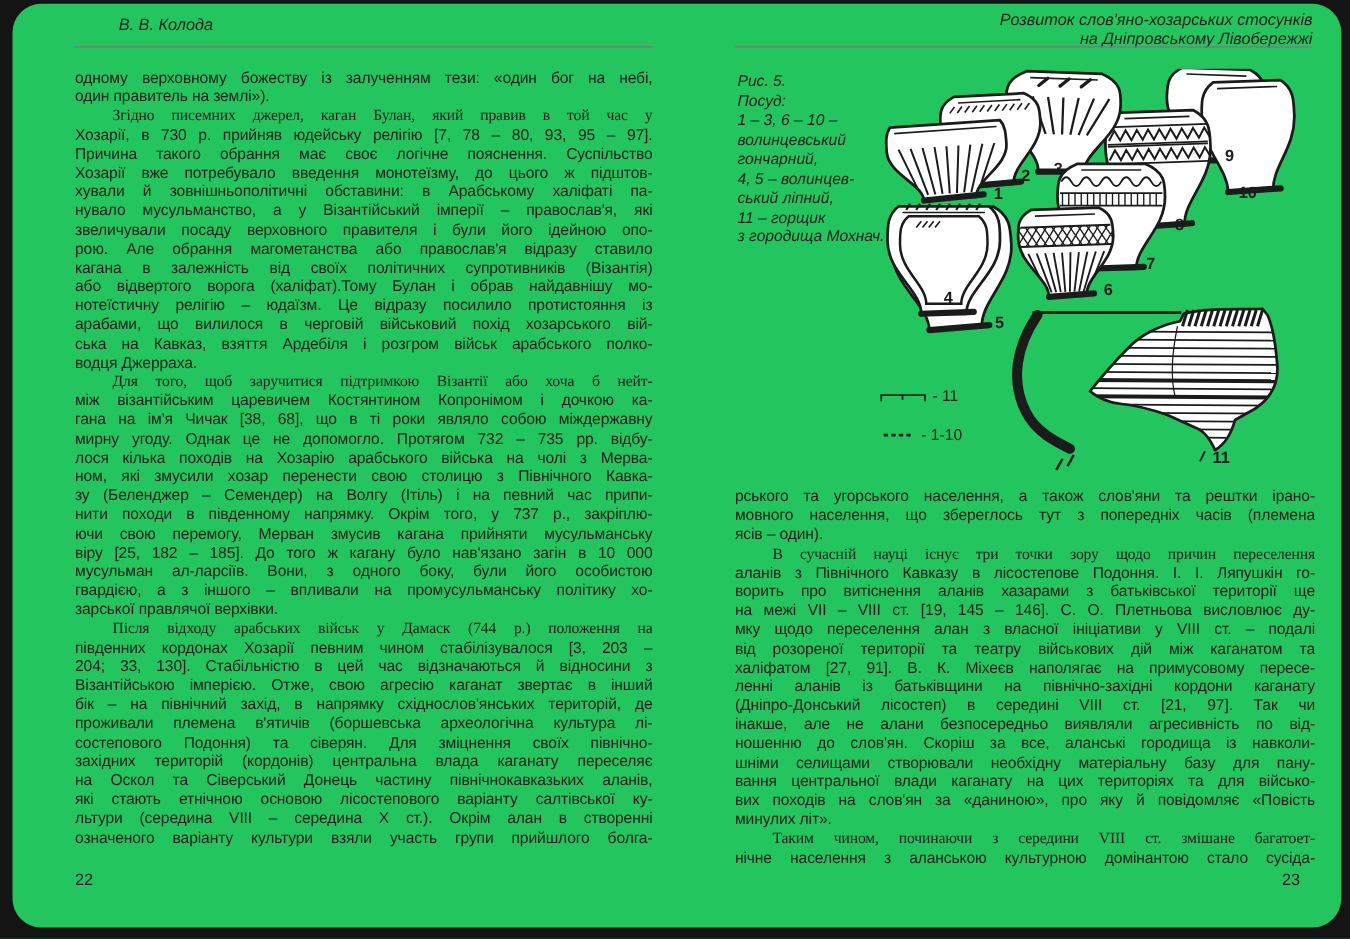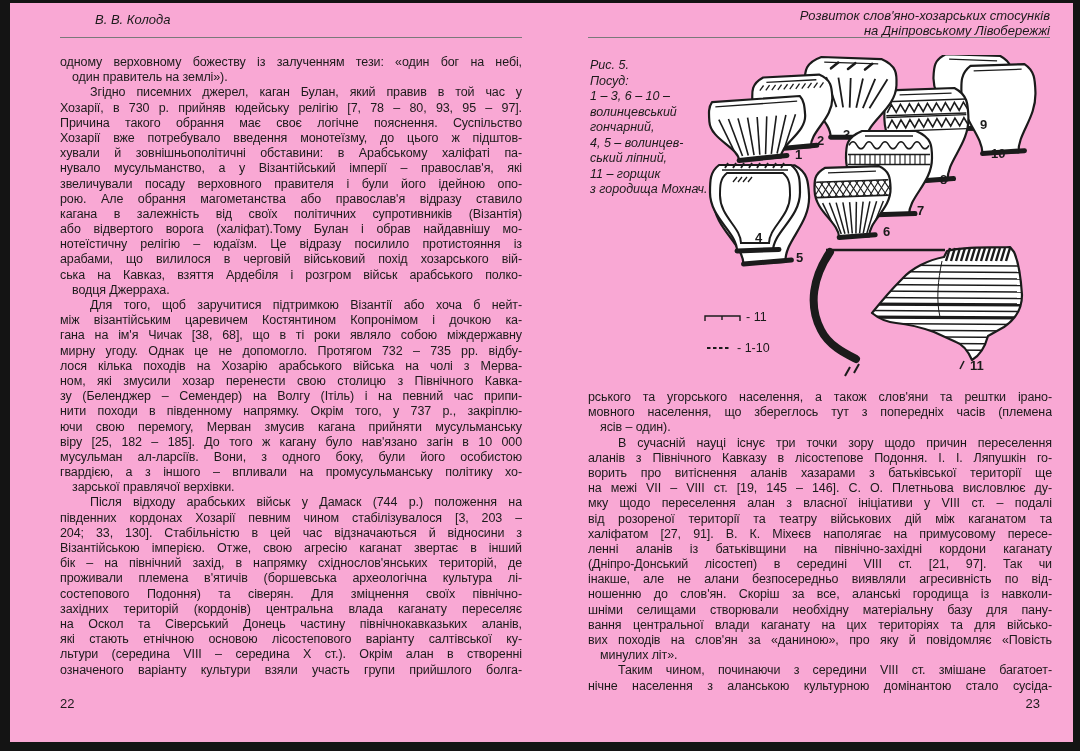--- a/index.html
+++ b/index.html
@@ -5,37 +5,38 @@
   html,body{margin:0;padding:0;}
   body{
     width:1080px;height:751px;position:relative;
     background:#141414;
     font-family:"Liberation Sans",sans-serif;
     color:#1b1b1b;
     overflow:hidden;
   }
   .spread{
     position:absolute;left:10px;top:3px;width:1063px;height:739px;
-    background:#f9a8d4;
+    background:#22c55e;
+    border-radius:23px;
   }
   .head{position:absolute;font-style:italic;font-size:13px;line-height:14.5px;}
   .head-l{left:85px;top:10px;}
   .head-r{left:578px;top:6px;width:462px;text-align:right;}
   .rule{position:absolute;height:1px;background:#7a7a7a;top:34px;}
   .rule-l{left:50px;width:462px;}
   .rule-r{left:578px;width:462px;}
   .body{position:absolute;width:462px;font-size:12.5px;letter-spacing:-0.1px;}
   .body-l{left:50px;top:52px;}
   .body-r{left:578px;top:387px;width:464px;}
   .ln{
     line-height:15.2px;height:15.2px;overflow:hidden;
     text-align:justify;text-align-last:justify;white-space:nowrap;
   }
-  .ln.last{text-align-last:left;margin-left:12px;}
-  .ln.ind{text-indent:30px;}
+  .ln.last{text-align-last:left;}
+  .ln.ind{text-indent:30px;font-family:Liberation Serif, serif;}
   .caption{position:absolute;left:580px;top:55px;width:122px;
     font-style:italic;font-size:12.5px;}
   .cap-ln{line-height:15.5px;}
   .pgnum{position:absolute;font-size:13px;}
   .pg-l{left:50px;top:693px;}
   .pg-r{left:578px;top:693px;width:452px;text-align:right;}
   #figure-svg{position:absolute;left:690px;top:52px;
     font-family:"Liberation Sans",sans-serif;}
 </style>
 </head>

